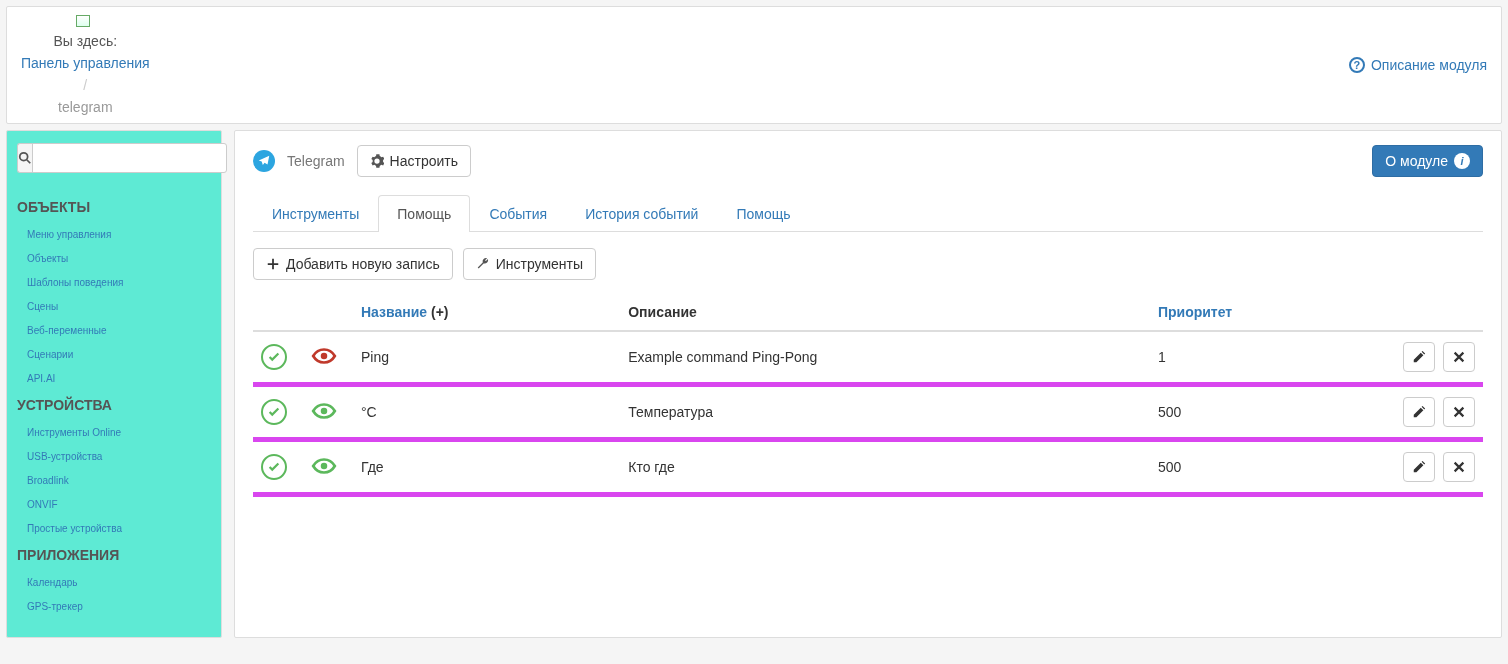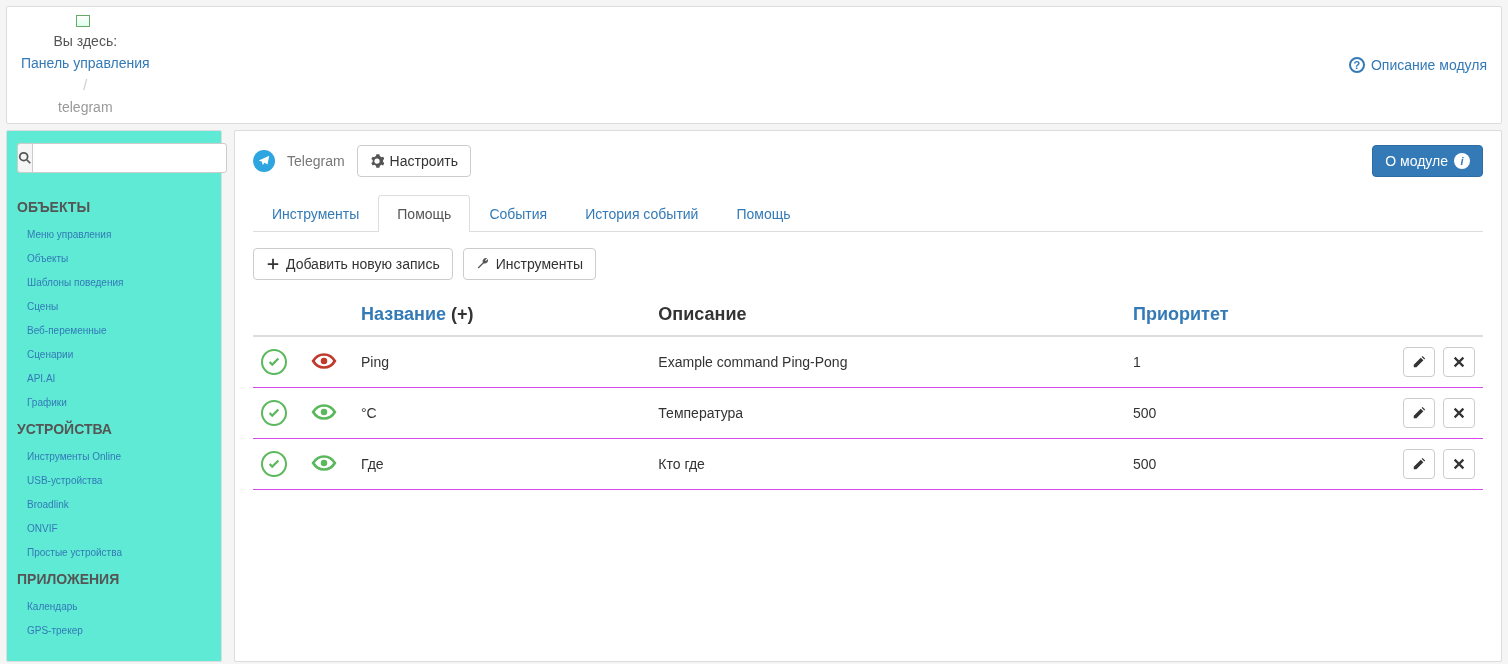--- a/index.html
+++ b/index.html
@@ -36,24 +36,24 @@
 .btn-info { background: #337ab7; border-color: #2e6da4; color: #fff; }
 .info-circle { width: 16px; height: 16px; border-radius: 50%; background: #fff; color: #337ab7; display: inline-flex; align-items: center; justify-content: center; font-size: 11px; font-weight: bold; font-style: italic; }
 
 .tabs { border-bottom: 1px solid #ddd; display: flex; margin: 18px 0 16px; }
 .tab { padding: 10px 18px; color: #337ab7; cursor: pointer; border: 1px solid transparent; border-bottom: none; margin-bottom: -1px; }
 .tab.active { color: #555; background: #fff; border-color: #ddd; border-radius: 4px 4px 0 0; }
 
 .toolbar { display: flex; gap: 10px; margin-bottom: 14px; }
 
 table { width: 100%; border-collapse: collapse; }
-th { text-align: left; padding: 10px 8px; border-bottom: 2px solid #ddd; font-weight: bold; font-size: 18px; }
+th { text-align: left; padding: 10px 8px; border-bottom: 2px solid #ddd; font-weight: bold; font-size: 14px; }
 th a { color: #337ab7; }
 th .plus { color: #333; font-weight: bold; }
-td { padding: 10px 8px; border-bottom: 1px solid #d946ef; vertical-align: middle; }
+td { padding: 10px 8px; border-bottom: 5px solid #d946ef; vertical-align: middle; }
 .col-status { width: 50px; }
 .col-eye { width: 50px; }
 .col-actions { width: 100px; text-align: right; white-space: nowrap; }
 .icon-btn { width: 32px; height: 30px; border: 1px solid #ccc; background: #fff; border-radius: 4px; display: inline-flex; align-items: center; justify-content: center; cursor: pointer; margin-left: 4px; }
 
 .check-circle { width: 26px; height: 26px; border: 2.5px solid #5cb85c; border-radius: 50%; display: inline-flex; align-items: center; justify-content: center; }
 .check-circle svg { width: 14px; height: 14px; }
 .eye { display: inline-flex; }
 .eye svg { width: 26px; height: 20px; }
 
@@ -90,21 +90,20 @@
     <div id="nav-sections">
         <div class="nav-section-title">ОБЪЕКТЫ</div>
         <ul class="nav-list">
           <li><a>Меню управления</a></li>
           <li><a>Объекты</a></li>
           <li><a>Шаблоны поведения</a></li>
           <li><a>Сцены</a></li>
           <li><a>Веб-переменные</a></li>
           <li><a>Сценарии</a></li>
           <li><a>API.AI</a></li>
-          <li><a>Графики</a></li>
         </ul>
         <div class="nav-section-title">УСТРОЙСТВА</div>
         <ul class="nav-list">
           <li><a>Инструменты Online</a></li>
           <li><a>USB-устройства</a></li>
           <li><a>Broadlink</a></li>
           <li><a>ONVIF</a></li>
           <li><a>Простые устройства</a></li>
         </ul>
         <div class="nav-section-title">ПРИЛОЖЕНИЯ</div>

